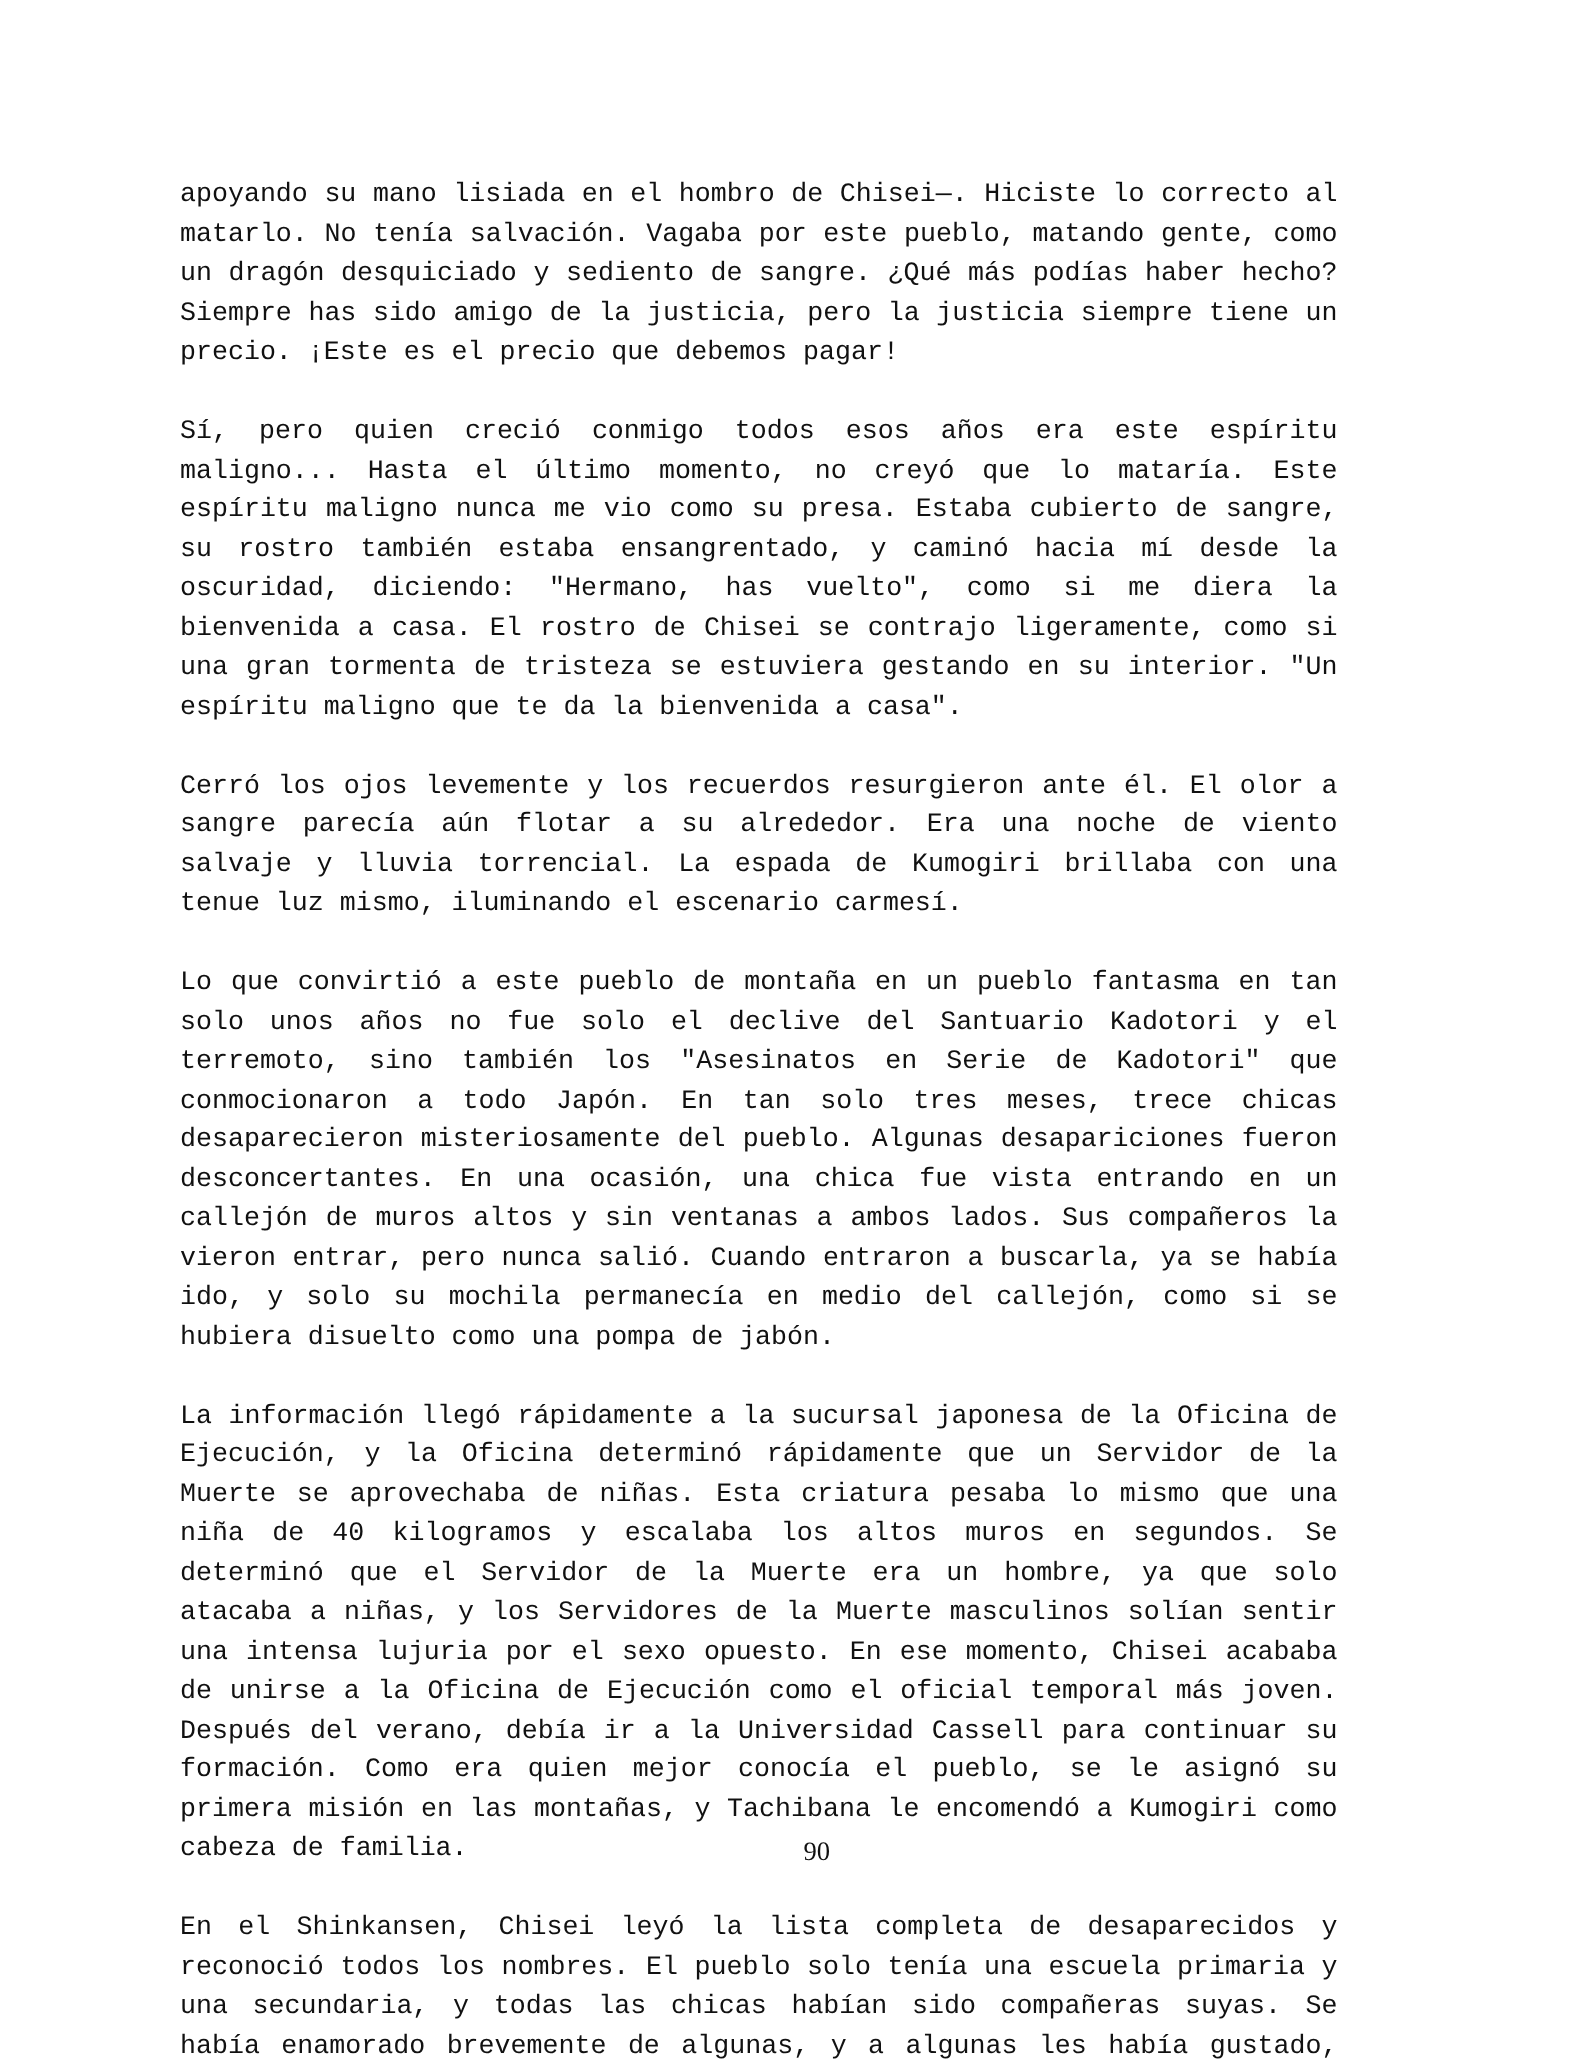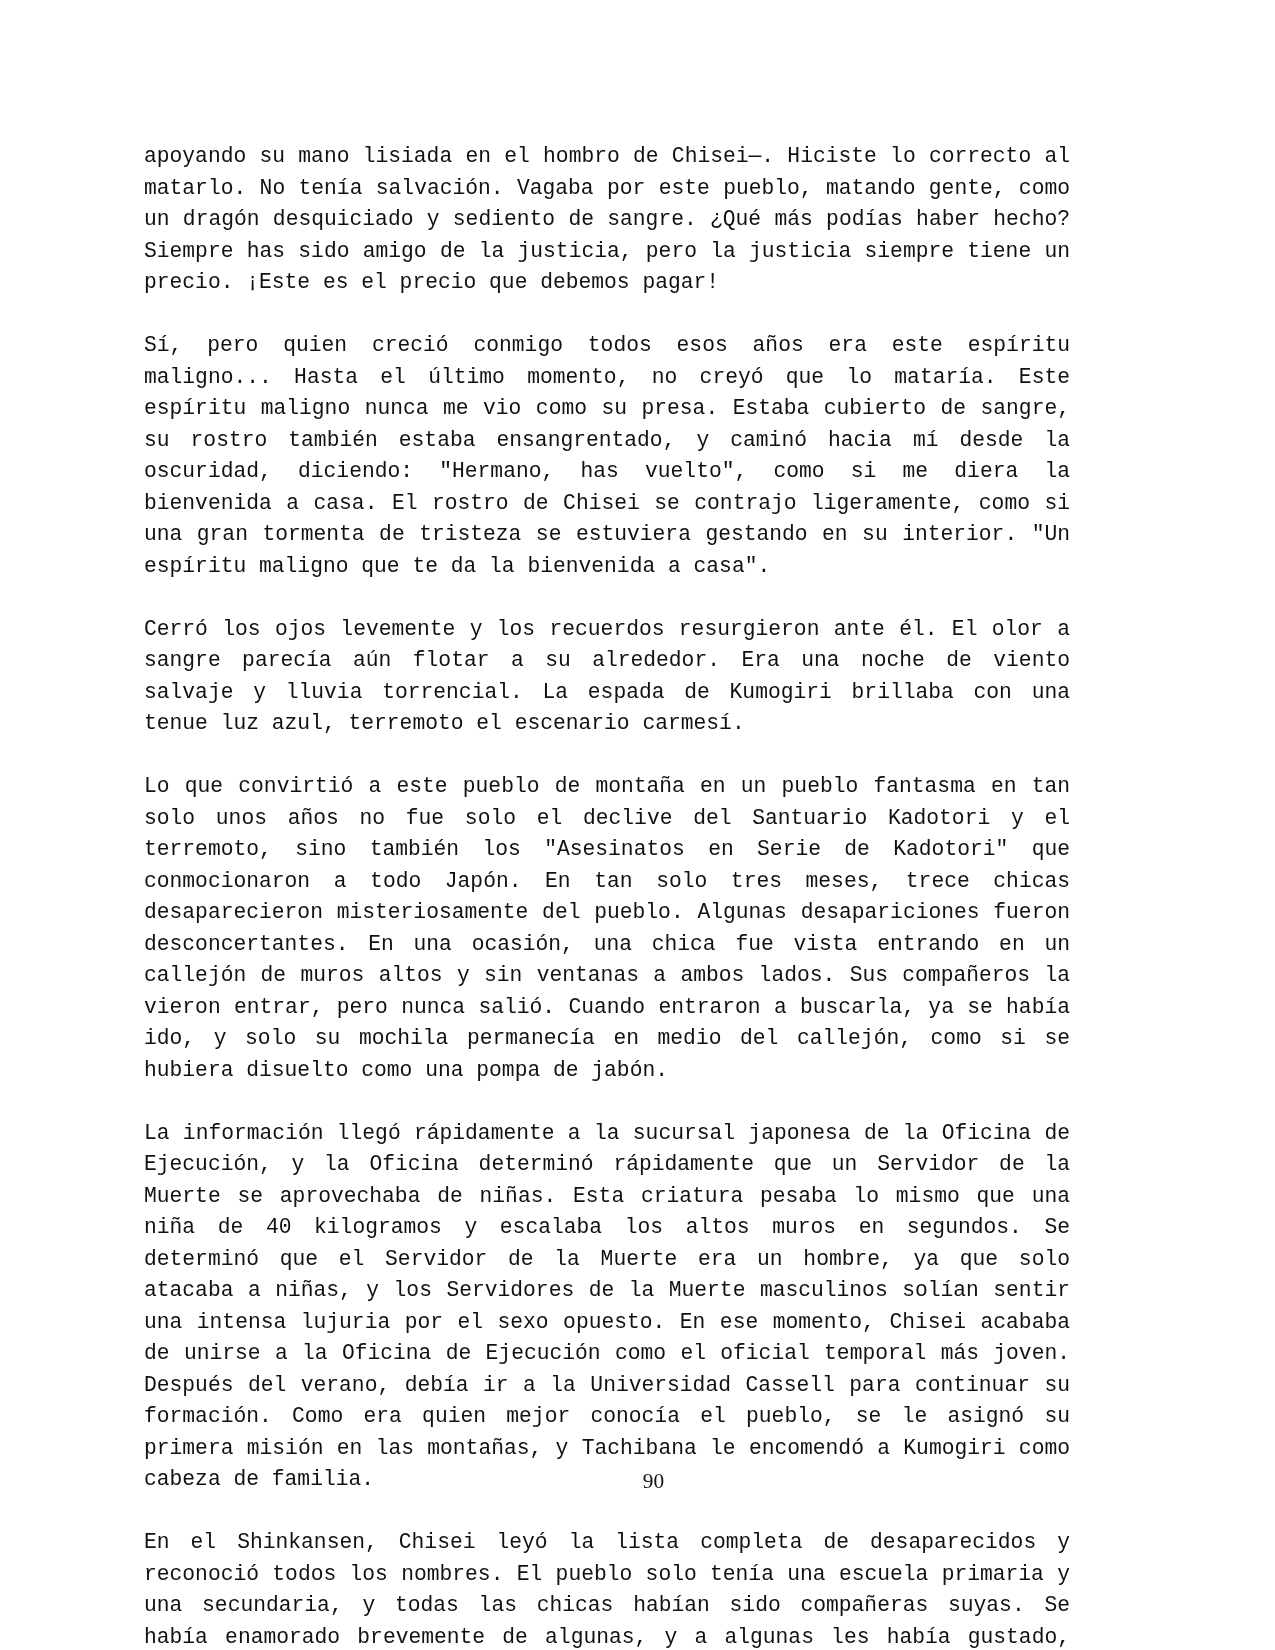--- a/index.html
+++ b/index.html
@@ -30,19 +30,19 @@
       line-height: 31.5px;
       color: #111111;
     }
   </style>
 </head>
 <body>
 
 <div class="page">
   <p class="para">apoyando su mano lisiada en el hombro de Chisei—. Hiciste lo correcto al matarlo. No tenía salvación. Vagaba por este pueblo, matando gente, como un dragón desquiciado y sediento de sangre. ¿Qué más podías haber hecho? Siempre has sido amigo de la justicia, pero la justicia siempre tiene un precio. ¡Este es el precio que debemos pagar!</p>
   <p class="para">Sí, pero quien creció conmigo todos esos años era este espíritu maligno... Hasta el último momento, no creyó que lo mataría. Este espíritu maligno nunca me vio como su presa. Estaba cubierto de sangre, su rostro también estaba ensangrentado, y caminó hacia mí desde la oscuridad, diciendo: "Hermano, has vuelto", como si me diera la bienvenida a casa. El rostro de Chisei se contrajo ligeramente, como si una gran tormenta de tristeza se estuviera gestando en su interior. "Un espíritu maligno que te da la bienvenida a casa".</p>
-  <p class="para">Cerró los ojos levemente y los recuerdos resurgieron ante él. El olor a sangre parecía aún flotar a su alrededor. Era una noche de viento salvaje y lluvia torrencial. La espada de Kumogiri brillaba con una tenue luz azul, terremoto el escenario carmesí.</p>
+  <p class="para">Cerró los ojos levemente y los recuerdos resurgieron ante él. El olor a sangre parecía aún flotar a su alrededor. Era una noche de viento salvaje y lluvia torrencial. La espada de Kumogiri brillaba con una tenue luz mismo, iluminando el escenario carmesí.</p>
   <p class="para">Lo que convirtió a este pueblo de montaña en un pueblo fantasma en tan solo unos años no fue solo el declive del Santuario Kadotori y el terremoto, sino también los "Asesinatos en Serie de Kadotori" que conmocionaron a todo Japón. En tan solo tres meses, trece chicas desaparecieron misteriosamente del pueblo. Algunas desapariciones fueron desconcertantes. En una ocasión, una chica fue vista entrando en un callejón de muros altos y sin ventanas a ambos lados. Sus compañeros la vieron entrar, pero nunca salió. Cuando entraron a buscarla, ya se había ido, y solo su mochila permanecía en medio del callejón, como si se hubiera disuelto como una pompa de jabón.</p>
   <p class="para">La información llegó rápidamente a la sucursal japonesa de la Oficina de Ejecución, y la Oficina determinó rápidamente que un Servidor de la Muerte se aprovechaba de niñas. Esta criatura pesaba lo mismo que una niña de 40 kilogramos y escalaba los altos muros en segundos. Se determinó que el Servidor de la Muerte era un hombre, ya que solo atacaba a niñas, y los Servidores de la Muerte masculinos solían sentir una intensa lujuria por el sexo opuesto. En ese momento, Chisei acababa de unirse a la Oficina de Ejecución como el oficial temporal más joven. Después del verano, debía ir a la Universidad Cassell para continuar su formación. Como era quien mejor conocía el pueblo, se le asignó su primera misión en las montañas, y Tachibana le encomendó a Kumogiri como cabeza de familia.</p>
   <p class="para">En el Shinkansen, Chisei leyó la lista completa de desaparecidos y reconoció todos los nombres. El pueblo solo tenía una escuela primaria y una secundaria, y todas las chicas habían sido compañeras suyas. Se había enamorado brevemente de algunas, y a algunas les había gustado, viéndolo jugar junto a la cancha de baloncesto. Parecía una guerra hecha a medida para un "amigo de la justicia". Chisei tenía todos los motivos para perseguir con furia y venganza al</p>
 </div>
 
 <div class="page-number">90</div>
 
 </body></html>

